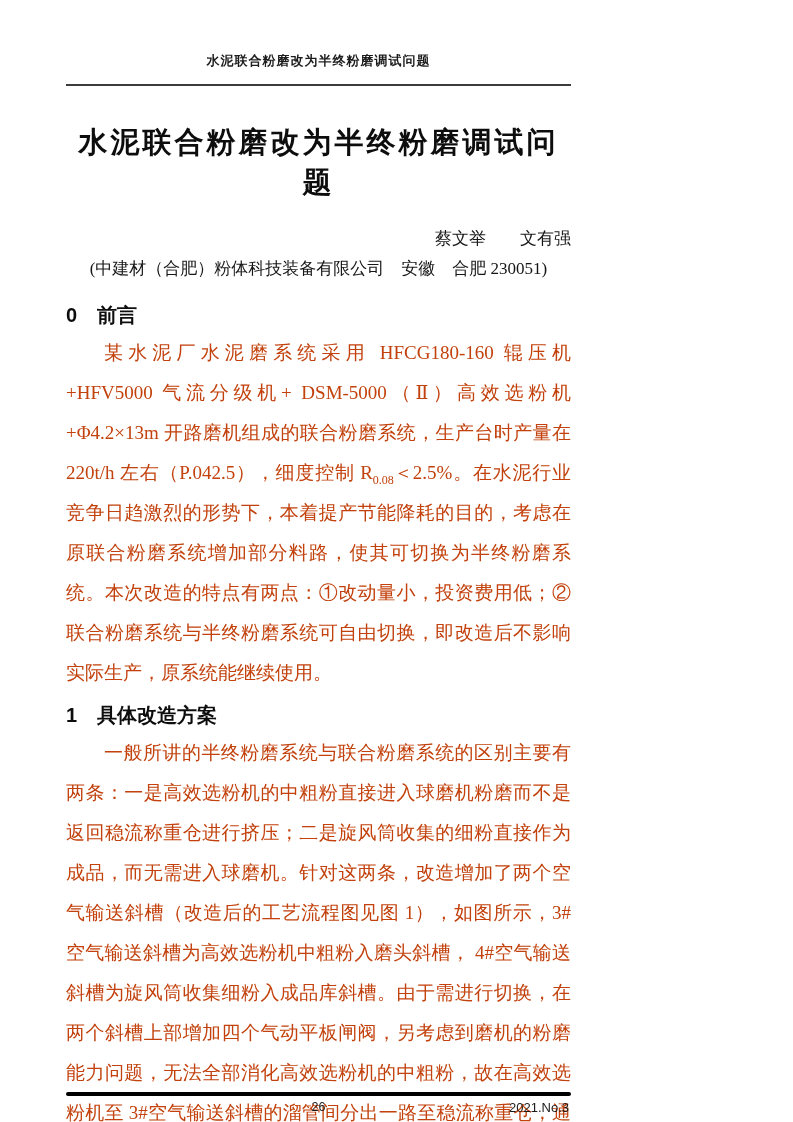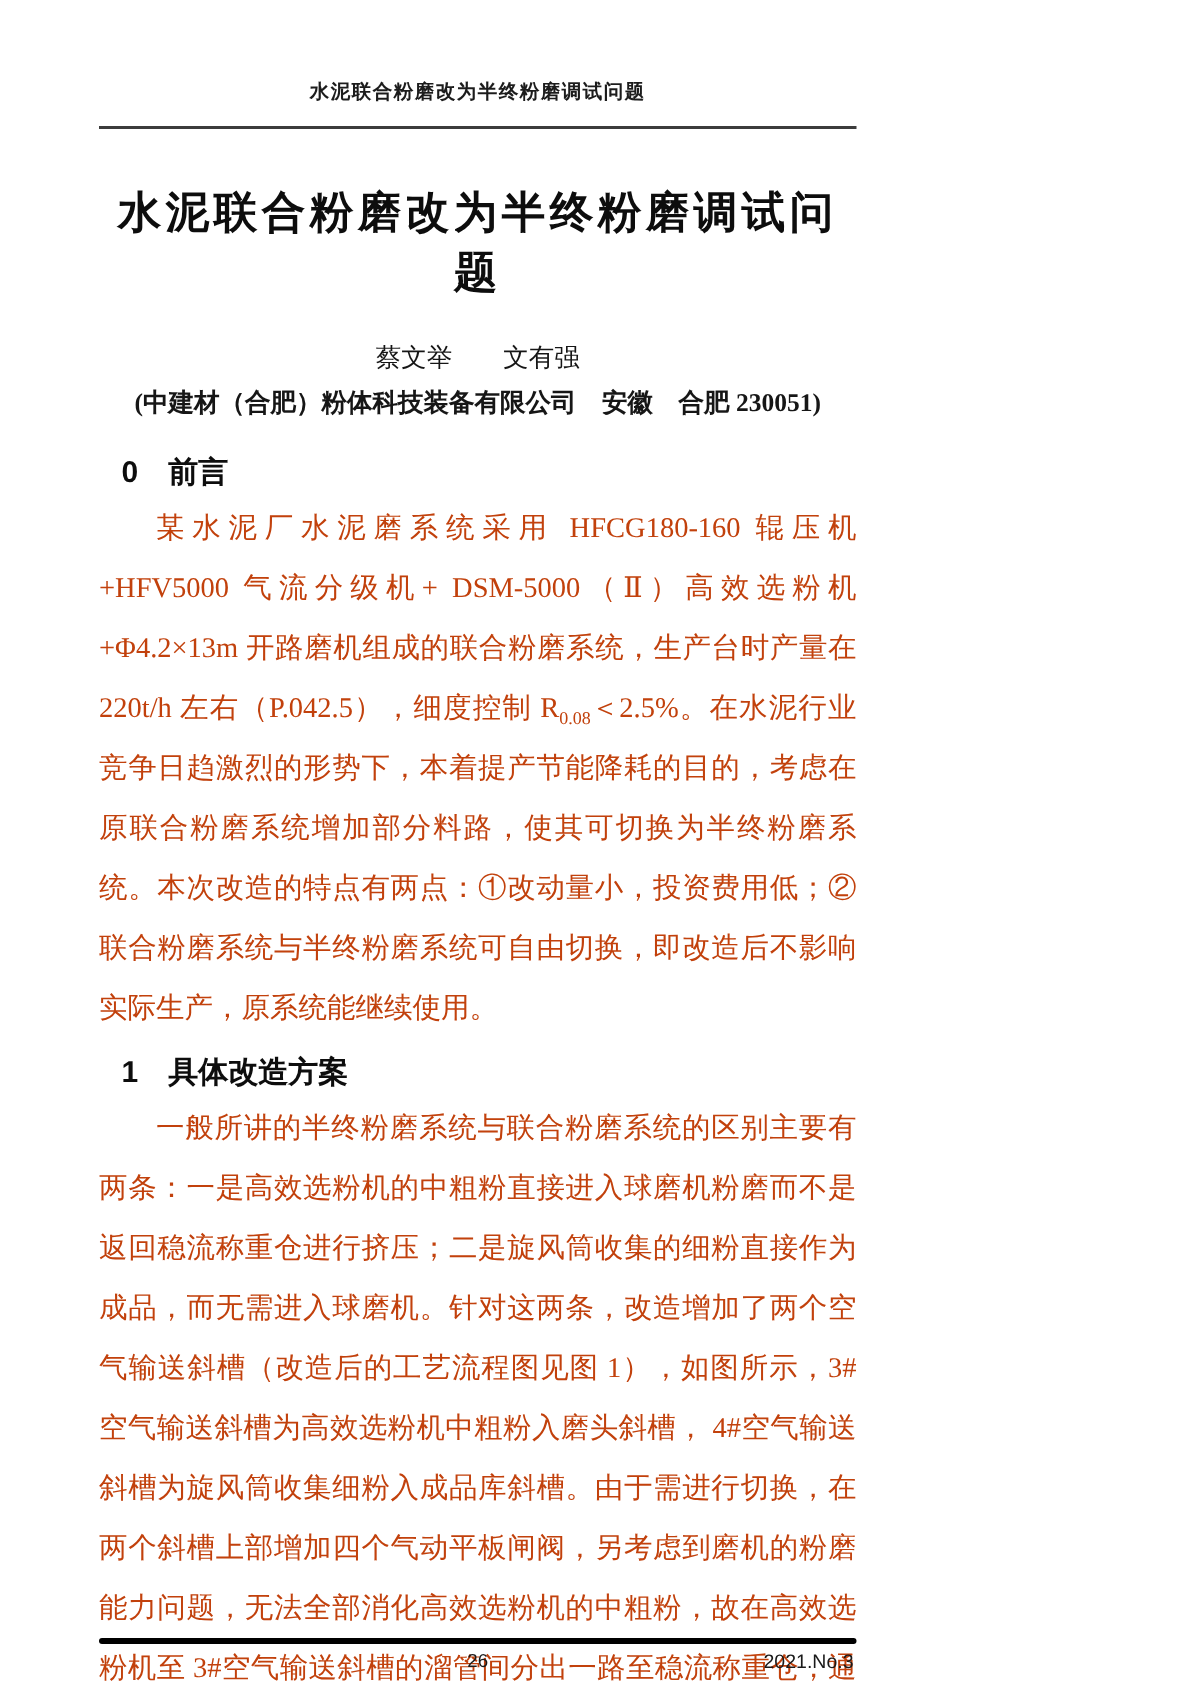--- a/index.html
+++ b/index.html
@@ -33,42 +33,40 @@
     margin-top: 36px;
     text-align: center;
     font-size: 29px;
     font-weight: bold;
     letter-spacing: 3px;
     line-height: 40px;
     color: #0d0d0d;
   }
   .authors {
     margin-top: 25px;
-    text-align: center;
+    text-align: right;
     font-size: 17px;
     line-height: 24px;
     color: #161616;
   }
   .affiliation {
     margin-top: 6px;
     text-align: center;
     font-size: 17px;
     line-height: 24px;
     color: #161616;
-    font-weight: bold;
   }
 
   .section-heading {
     margin-top: 20px;
     font-size: 20px;
     font-weight: bold;
     line-height: 28px;
     font-family: "Liberation Sans", "DejaVu Sans", sans-serif;
     color: #0d0d0d;
-    margin-left: 15px;
   }
   .section-heading.second { margin-top: 8px; }
 
   p.body-para {
     margin: 4px 0 0 0;
     font-size: 19px;
     line-height: 40px;
     text-align: justify;
     text-indent: 2em;
     color: #c2410c;

